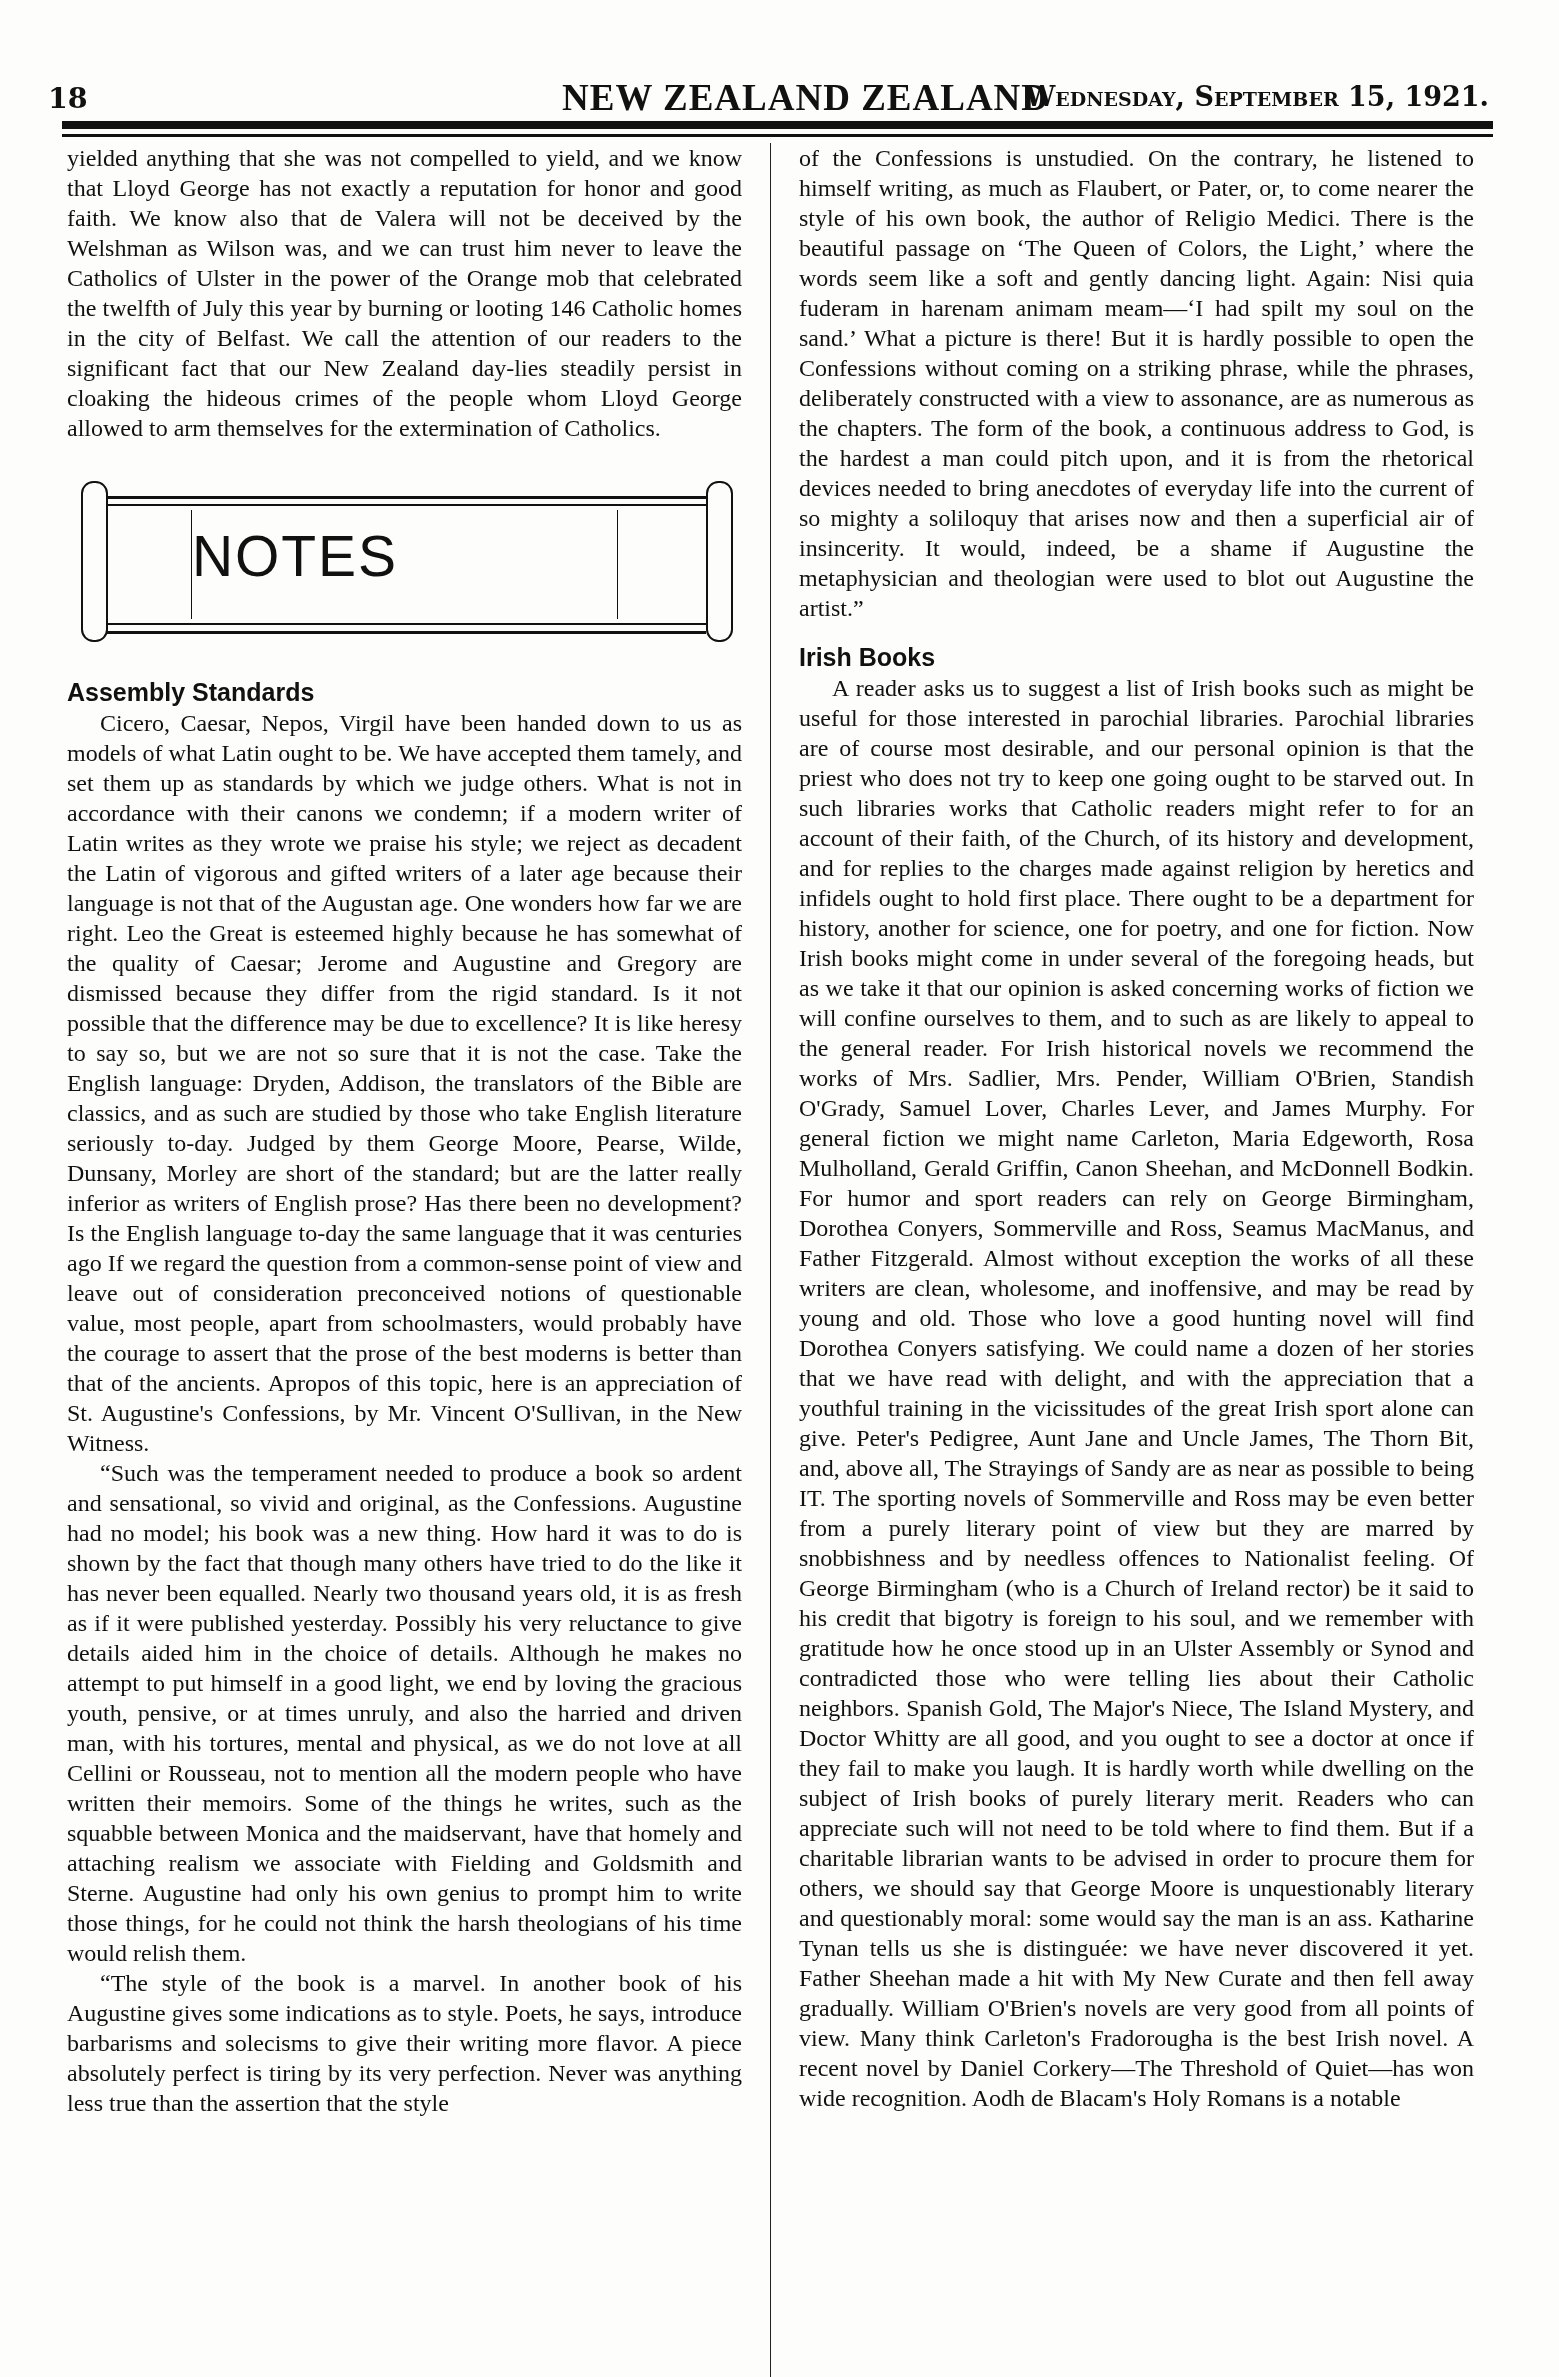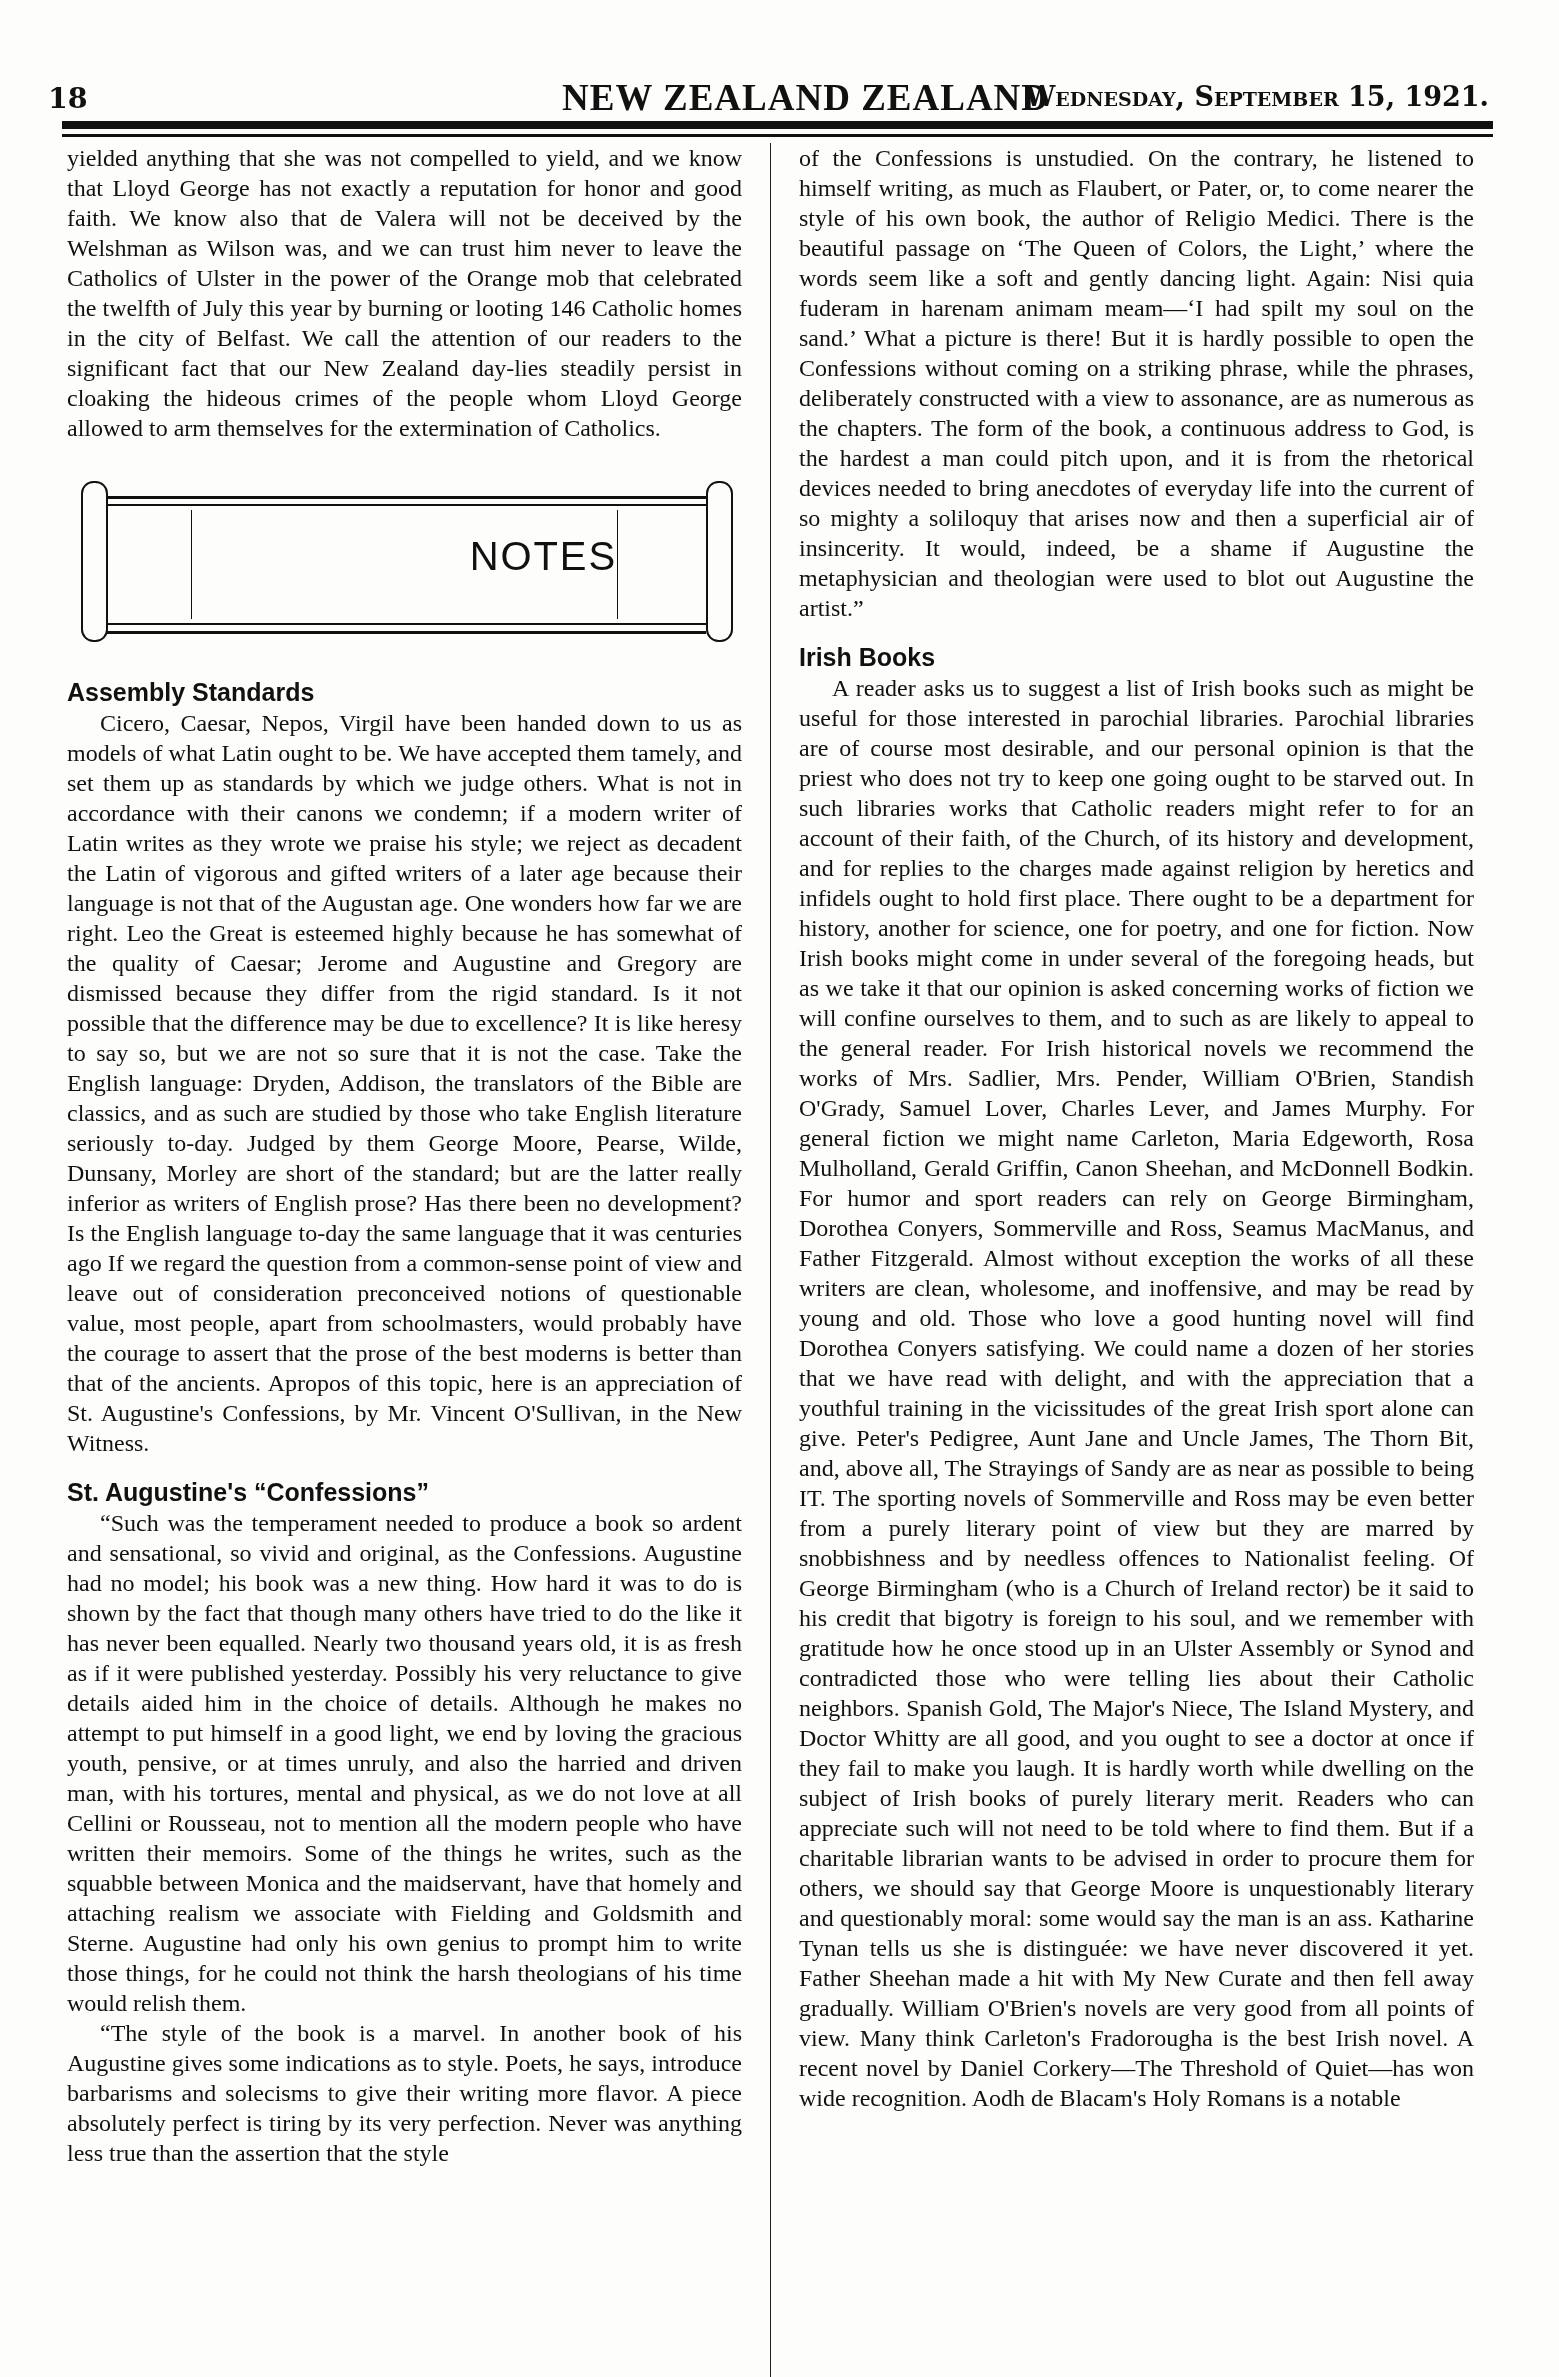--- a/index.html
+++ b/index.html
@@ -17,21 +17,21 @@
   .col p{margin:0;text-indent:33px;}
   .col p.noindent{text-indent:0;}
   .col-divider{position:absolute;left:770px;top:143px;width:1.4px;height:2358px;background:#222;}
   .heading{font-family:"Liberation Sans",sans-serif;font-weight:bold;font-size:25px;margin:11.4px 0 1px 0;text-indent:0;}
   .notes-box{position:relative;height:181px;margin:28.5px 0 24px 0;}
   .notes-box .scroll{position:absolute;top:9.5px;width:23px;height:157px;border:2.9px solid #111;border-radius:12.4px;}
   .notes-box .scroll.l{left:14.3px;}
   .notes-box .scroll.r{right:9.5px;}
   .notes-box .bar{position:absolute;left:40px;right:36px;height:3.8px;background:#111;}
   .notes-box .inner{position:absolute;left:124px;right:124px;top:38px;height:109px;border-left:1.9px double #111;border-right:1.9px double #111;}
-  .notes-box .label{position:absolute;left:0;right:0;top:31px;text-align:right;font-family:"Liberation Sans",sans-serif;font-size:40px;letter-spacing:1.9px;}
+  .notes-box .label{position:absolute;left:0;right:0;top:31px;text-align:left;font-family:"Liberation Sans",sans-serif;font-size:57px;letter-spacing:1.9px;}
 </style>
 </head>
 <body>
 
 <div class="page">
 
   <div class="header">
     <span class="pageno">18</span>
     <span class="paper-title">NEW ZEALAND ZEALAND</span>
     <span class="dateline">Wednesday, September 15, 1921.</span>
@@ -50,21 +50,20 @@
       <div class="bar" style="top:151px;height:2.4px"></div>
       <div class="bar" style="top:159px"></div>
       <div class="inner">
         <div class="label">NOTES</div>
       </div>
     </div>
 
     <div class="heading">Assembly Standards</div>
     <p>Cicero, Caesar, Nepos, Virgil have been handed down to us as models of what Latin ought to be. We have accepted them tamely, and set them up as standards by which we judge others. What is not in accordance with their canons we condemn; if a modern writer of Latin writes as they wrote we praise his style; we reject as decadent the Latin of vigorous and gifted writers of a later age because their language is not that of the Augustan age. One wonders how far we are right. Leo the Great is esteemed highly because he has somewhat of the quality of Caesar; Jerome and Augustine and Gregory are dismissed because they differ from the rigid standard. Is it not possible that the difference may be due to excellence? It is like heresy to say so, but we are not so sure that it is not the case. Take the English language: Dryden, Addison, the translators of the Bible are classics, and as such are studied by those who take English literature seriously to-day. Judged by them George Moore, Pearse, Wilde, Dunsany, Morley are short of the standard; but are the latter really inferior as writers of English prose? Has there been no development? Is the English language to-day the same language that it was centuries ago If we regard the question from a common-sense point of view and leave out of consideration preconceived notions of questionable value, most people, apart from schoolmasters, would probably have the courage to assert that the prose of the best moderns is better than that of the ancients. Apropos of this topic, here is an appreciation of St. Augustine's Confessions, by Mr. Vincent O'Sullivan, in the New Witness.</p>
 
-    <div class="heading" style="margin-top:19px">St. Augustine's “Confessions”</div>
     <p>“Such was the temperament needed to produce a book so ardent and sensational, so vivid and original, as the Confessions. Augustine had no model; his book was a new thing. How hard it was to do is shown by the fact that though many others have tried to do the like it has never been equalled. Nearly two thousand years old, it is as fresh as if it were published yesterday. Possibly his very reluctance to give details aided him in the choice of details. Although he makes no attempt to put himself in a good light, we end by loving the gracious youth, pensive, or at times unruly, and also the harried and driven man, with his tortures, mental and physical, as we do not love at all Cellini or Rousseau, not to mention all the modern people who have written their memoirs. Some of the things he writes, such as the squabble between Monica and the maidservant, have that homely and attaching realism we associate with Fielding and Goldsmith and Sterne. Augustine had only his own genius to prompt him to write those things, for he could not think the harsh theologians of his time would relish them.</p>
     <p>“The style of the book is a marvel. In another book of his Augustine gives some indications as to style. Poets, he says, introduce barbarisms and solecisms to give their writing more flavor. A piece absolutely perfect is tiring by its very perfection. Never was anything less true than the assertion that the style</p>
   </div>
 
   <div class="col-divider"></div>
 
   <div class="col right">
     <p class="noindent">of the Confessions is unstudied. On the contrary, he listened to himself writing, as much as Flaubert, or Pater, or, to come nearer the style of his own book, the author of Religio Medici. There is the beautiful passage on ‘The Queen of Colors, the Light,’ where the words seem like a soft and gently dancing light. Again: Nisi quia fuderam in harenam animam meam—‘I had spilt my soul on the sand.’ What a picture is there! But it is hardly possible to open the Confessions without coming on a striking phrase, while the phrases, deliberately constructed with a view to assonance, are as numerous as the chapters. The form of the book, a continuous address to God, is the hardest a man could pitch upon, and it is from the rhetorical devices needed to bring anecdotes of everyday life into the current of so mighty a soliloquy that arises now and then a superficial air of insincerity. It would, indeed, be a shame if Augustine the metaphysician and theologian were used to blot out Augustine the artist.”</p>
     <div class="heading" style="margin-top:19px">Irish Books</div>
     <p>A reader asks us to suggest a list of Irish books such as might be useful for those interested in parochial libraries. Parochial libraries are of course most desirable, and our personal opinion is that the priest who does not try to keep one going ought to be starved out. In such libraries works that Catholic readers might refer to for an account of their faith, of the Church, of its history and development, and for replies to the charges made against religion by heretics and infidels ought to hold first place. There ought to be a department for history, another for science, one for poetry, and one for fiction. Now Irish books might come in under several of the foregoing heads, but as we take it that our opinion is asked concerning works of fiction we will confine ourselves to them, and to such as are likely to appeal to the general reader. For Irish historical novels we recommend the works of Mrs. Sadlier, Mrs. Pender, William O'Brien, Standish O'Grady, Samuel Lover, Charles Lever, and James Murphy. For general fiction we might name Carleton, Maria Edgeworth, Rosa Mulholland, Gerald Griffin, Canon Sheehan, and McDonnell Bodkin. For humor and sport readers can rely on George Birmingham, Dorothea Conyers, Sommerville and Ross, Seamus MacManus, and Father Fitzgerald. Almost without exception the works of all these writers are clean, wholesome, and inoffensive, and may be read by young and old. Those who love a good hunting novel will find Dorothea Conyers satisfying. We could name a dozen of her stories that we have read with delight, and with the appreciation that a youthful training in the vicissitudes of the great Irish sport alone can give. Peter's Pedigree, Aunt Jane and Uncle James, The Thorn Bit, and, above all, The Strayings of Sandy are as near as possible to being IT. The sporting novels of Sommerville and Ross may be even better from a purely literary point of view but they are marred by snobbishness and by needless offences to Nationalist feeling. Of George Birmingham (who is a Church of Ireland rector) be it said to his credit that bigotry is foreign to his soul, and we remember with gratitude how he once stood up in an Ulster Assembly or Synod and contradicted those who were telling lies about their Catholic neighbors. Spanish Gold, The Major's Niece, The Island Mystery, and Doctor Whitty are all good, and you ought to see a doctor at once if they fail to make you laugh. It is hardly worth while dwelling on the subject of Irish books of purely literary merit. Readers who can appreciate such will not need to be told where to find them. But if a charitable librarian wants to be advised in order to procure them for others, we should say that George Moore is unquestionably literary and questionably moral: some would say the man is an ass. Katharine Tynan tells us she is distinguée: we have never discovered it yet. Father Sheehan made a hit with My New Curate and then fell away gradually. William O'Brien's novels are very good from all points of view. Many think Carleton's Fradorougha is the best Irish novel. A recent novel by Daniel Corkery—The Threshold of Quiet—has won wide recognition. Aodh de Blacam's Holy Romans is a notable</p>

